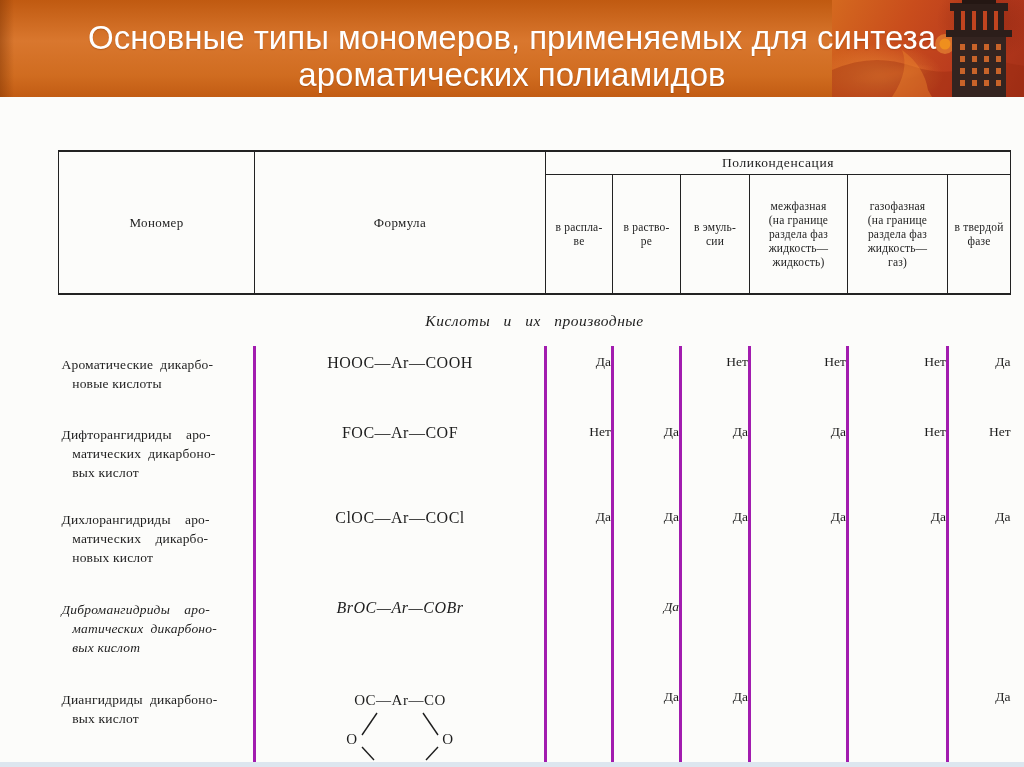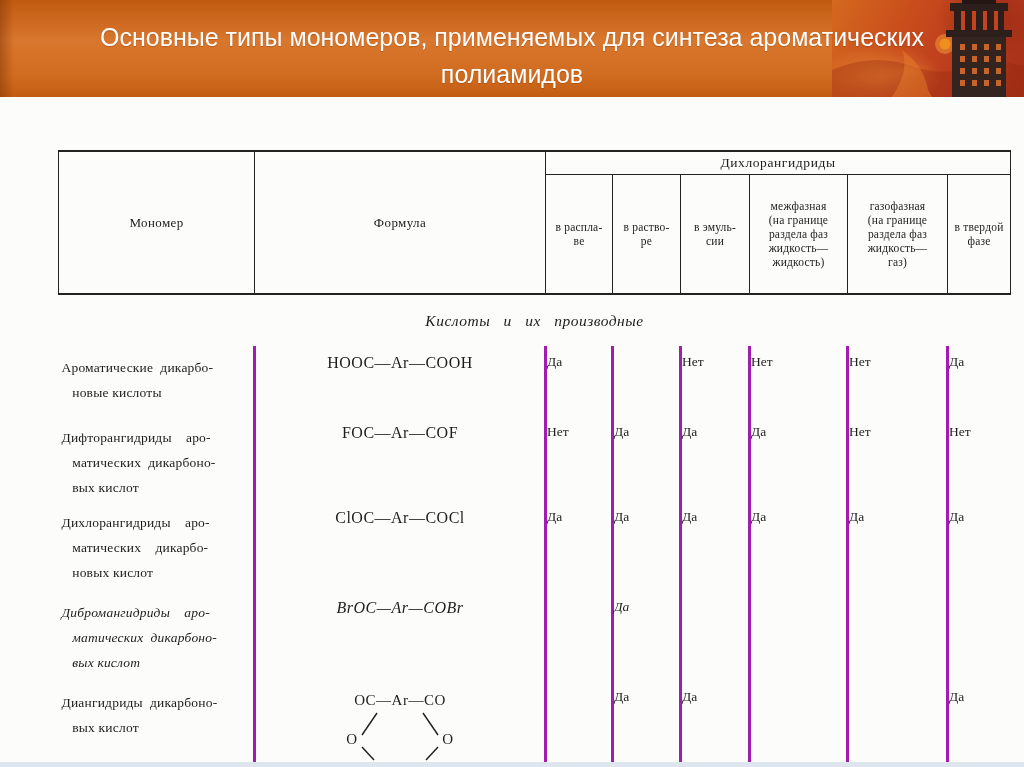--- a/index.html
+++ b/index.html
@@ -31,21 +31,21 @@
     content: ""; position: absolute; left: 0; bottom: 8px; width: 120px; height: 30px;
     background: radial-gradient(ellipse 60px 12px at 50% 50%, rgba(231,120,45,.7), transparent 70%);
     transform: rotate(-8deg);
   }
   .tower-svg { position: absolute; top: 0; right: 0; width: 192px; height: 97px; }
   .slide-title {
     position: absolute; top: 0; left: 0; width: 1004px; height: 114px;
     display: flex; align-items: center; justify-content: center; text-align: center;
     padding: 8px 10px 10px 30px;
     font-family: "Liberation Sans", sans-serif;
-    font-size: 25px; line-height: 37px; color: #ffffff; font-weight: 400;
+    font-size: 33px; line-height: 37px; color: #ffffff; font-weight: 400;
     z-index: 3; text-shadow: 0 1px 1px rgba(120,50,0,.35);
   }
 
   
   .content {
     position: absolute; top: 97px; left: 0; width: 1024px; height: 665px;
     background: #fcfcfa; color: #1d1d1d;
   }
   table.scan {
     position: absolute; top: 53px; left: 58px;
@@ -73,25 +73,25 @@
   }
   th.method:last-child { border-right: 1px solid #222; }
 
   tr.section-row td {
     height: 52px; text-align: center; vertical-align: middle;
     font-style: italic; font-size: 15.5px; word-spacing: 9px; letter-spacing: .5px;
   }
   tbody td { vertical-align: top; }
   tbody td.vline { border-left: 3px solid #a21caf; }
   td.monomer {
-    padding: 9px 2px 0 3px; font-size: 13.5px; line-height: 25px;
+    padding: 9px 2px 0 3px; font-size: 13.5px; line-height: 19px;
     white-space: pre-wrap; letter-spacing: .2px;
   }
   td.formula { text-align: center; padding-top: 8px; font-size: 16px; letter-spacing: .5px; }
-  td.val { text-align: left; padding-top: 8px; font-size: 13.5px; }
+  td.val { text-align: right; padding-top: 8px; font-size: 13.5px; }
   tr.r1 { height: 70px; } tr.r2 { height: 85px; } tr.r3 { height: 90px; }
   tr.r4 { height: 90px; font-style: italic; } tr.r5 { height: 102px; }
 
   .struct-svg { display: block; margin: 0 auto; }
   .struct-svg text { font-family: "Liberation Serif", serif; font-size: 15px; fill: #1d1d1d; letter-spacing: .5px; }
   .struct-svg line { stroke: #1d1d1d; stroke-width: 1.4; }
 
   .bottom-bar {
     position: absolute; left: 0; bottom: 0; width: 1024px; height: 5px;
     background: #dde6ef; z-index: 4;
@@ -152,21 +152,21 @@
           <col style="width:68px">
         <col style="width:69px">
           <col style="width:98px">
           <col style="width:100px">
           <col style="width:63px">
       </colgroup>
       <thead>
         <tr>
           <th class="corner" rowspan="2">Мономер</th>
           <th class="corner" rowspan="2">Формула</th>
-          <th class="group" colspan="6">Дихлорангидриды</th>
+          <th class="group" colspan="6">Поликонденсация</th>
         </tr>
         <tr>
           <th class="method">в распла-
 ве</th>
           <th class="method">в раство-
 ре</th>
           <th class="method">в эмуль-
 сии</th>
           <th class="method">межфазная
 (на границе

